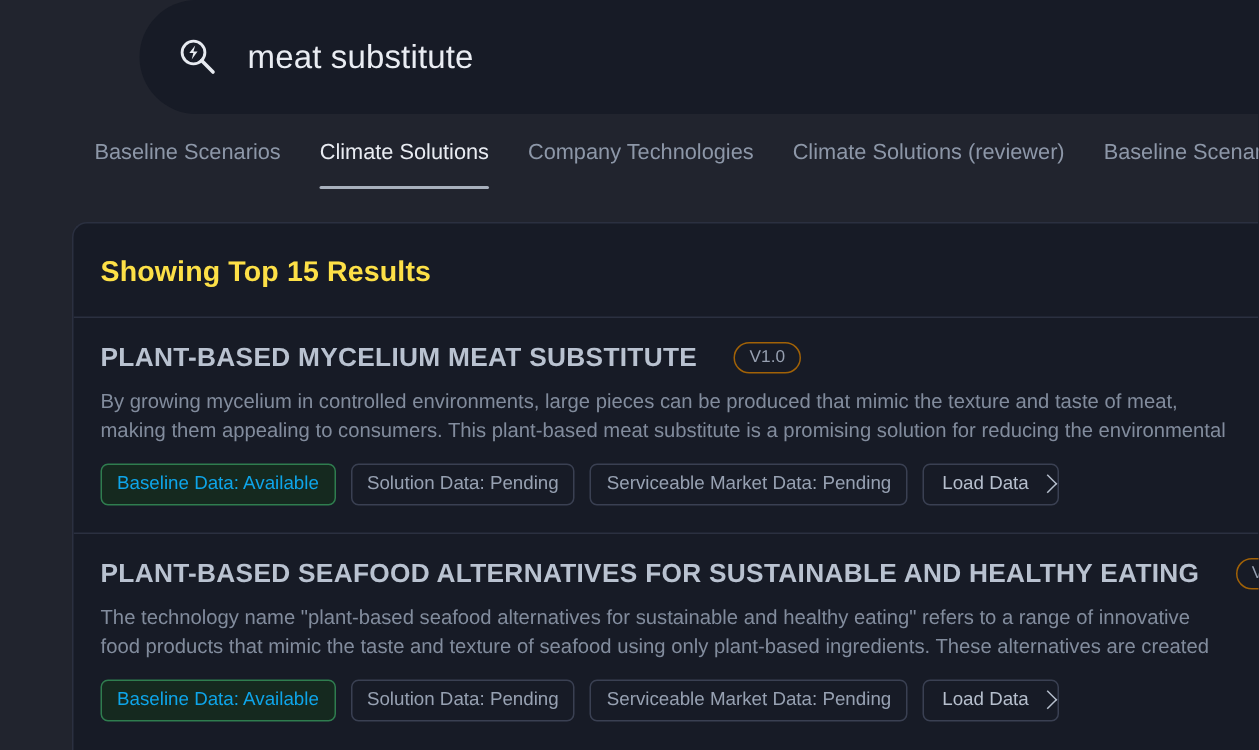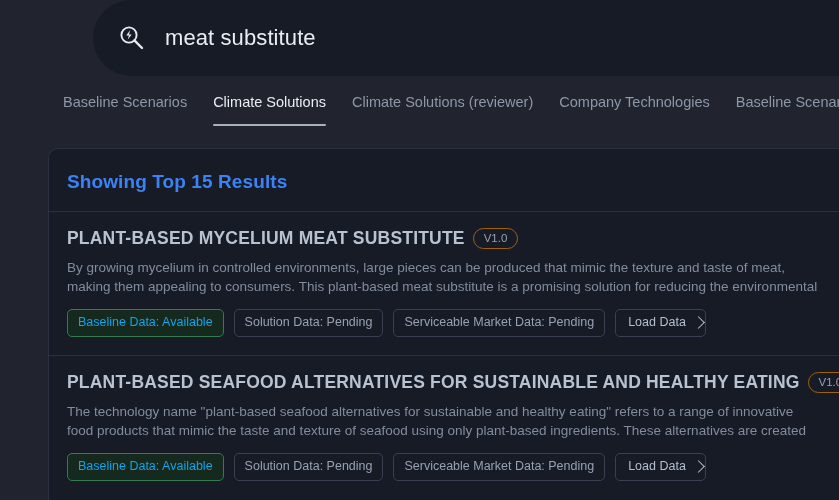--- a/index.html
+++ b/index.html
@@ -104,33 +104,33 @@
     border-right: none;
     border-bottom: none;
     border-top-left-radius: 10px;
     overflow: hidden;
   }
 
   .results-header {
     padding: 22px 0 18px 18px;
     font-size: 19px;
     font-weight: bold;
-    color: #3b82f6;
+    color: #fde047;
     letter-spacing: 0.1px;
   }
 
   .result-item {
     padding: 16px 18px 18px 18px;
     border-top: 1px solid #2b3040;
   }
 
   .result-title-row {
     display: flex;
     align-items: flex-end;
-    gap: 8px;
+    gap: 24px;
     white-space: nowrap;
     margin-bottom: 9px;
   }
 
   .result-title {
     font-size: 17.5px;
     font-weight: bold;
     color: #b9c2d0;
     letter-spacing: 0.2px;
     text-transform: uppercase;
@@ -210,22 +210,22 @@
       <line x1="16.4" y1="16.4" x2="24" y2="24" stroke="currentColor" stroke-width="2.4" stroke-linecap="round"></line>
       <path d="M12.1 6.3 L8.2 11.4 L10.9 11.4 L9.8 15.6 L13.7 10.4 L11.0 10.4 Z" fill="currentColor"></path>
     </svg>
   </span>
   <span class="search-value">meat substitute</span>
 </div>
 
 <div class="tabs">
   <div class="tab">Baseline Scenarios</div>
   <div class="tab active">Climate Solutions</div>
+  <div class="tab">Company Technologies</div>
   <div class="tab">Climate Solutions (reviewer)</div>
-  <div class="tab">Company Technologies</div>
   <div class="tab">Baseline Scenarios (reviewer)</div>
 </div>
 
 <div class="results-card">
 
   <div class="results-header">Showing Top 15 Results</div>
 
   <div class="result-item">
     <div class="result-title-row">
       <span class="result-title">PLANT-BASED MYCELIUM MEAT SUBSTITUTE</span>

